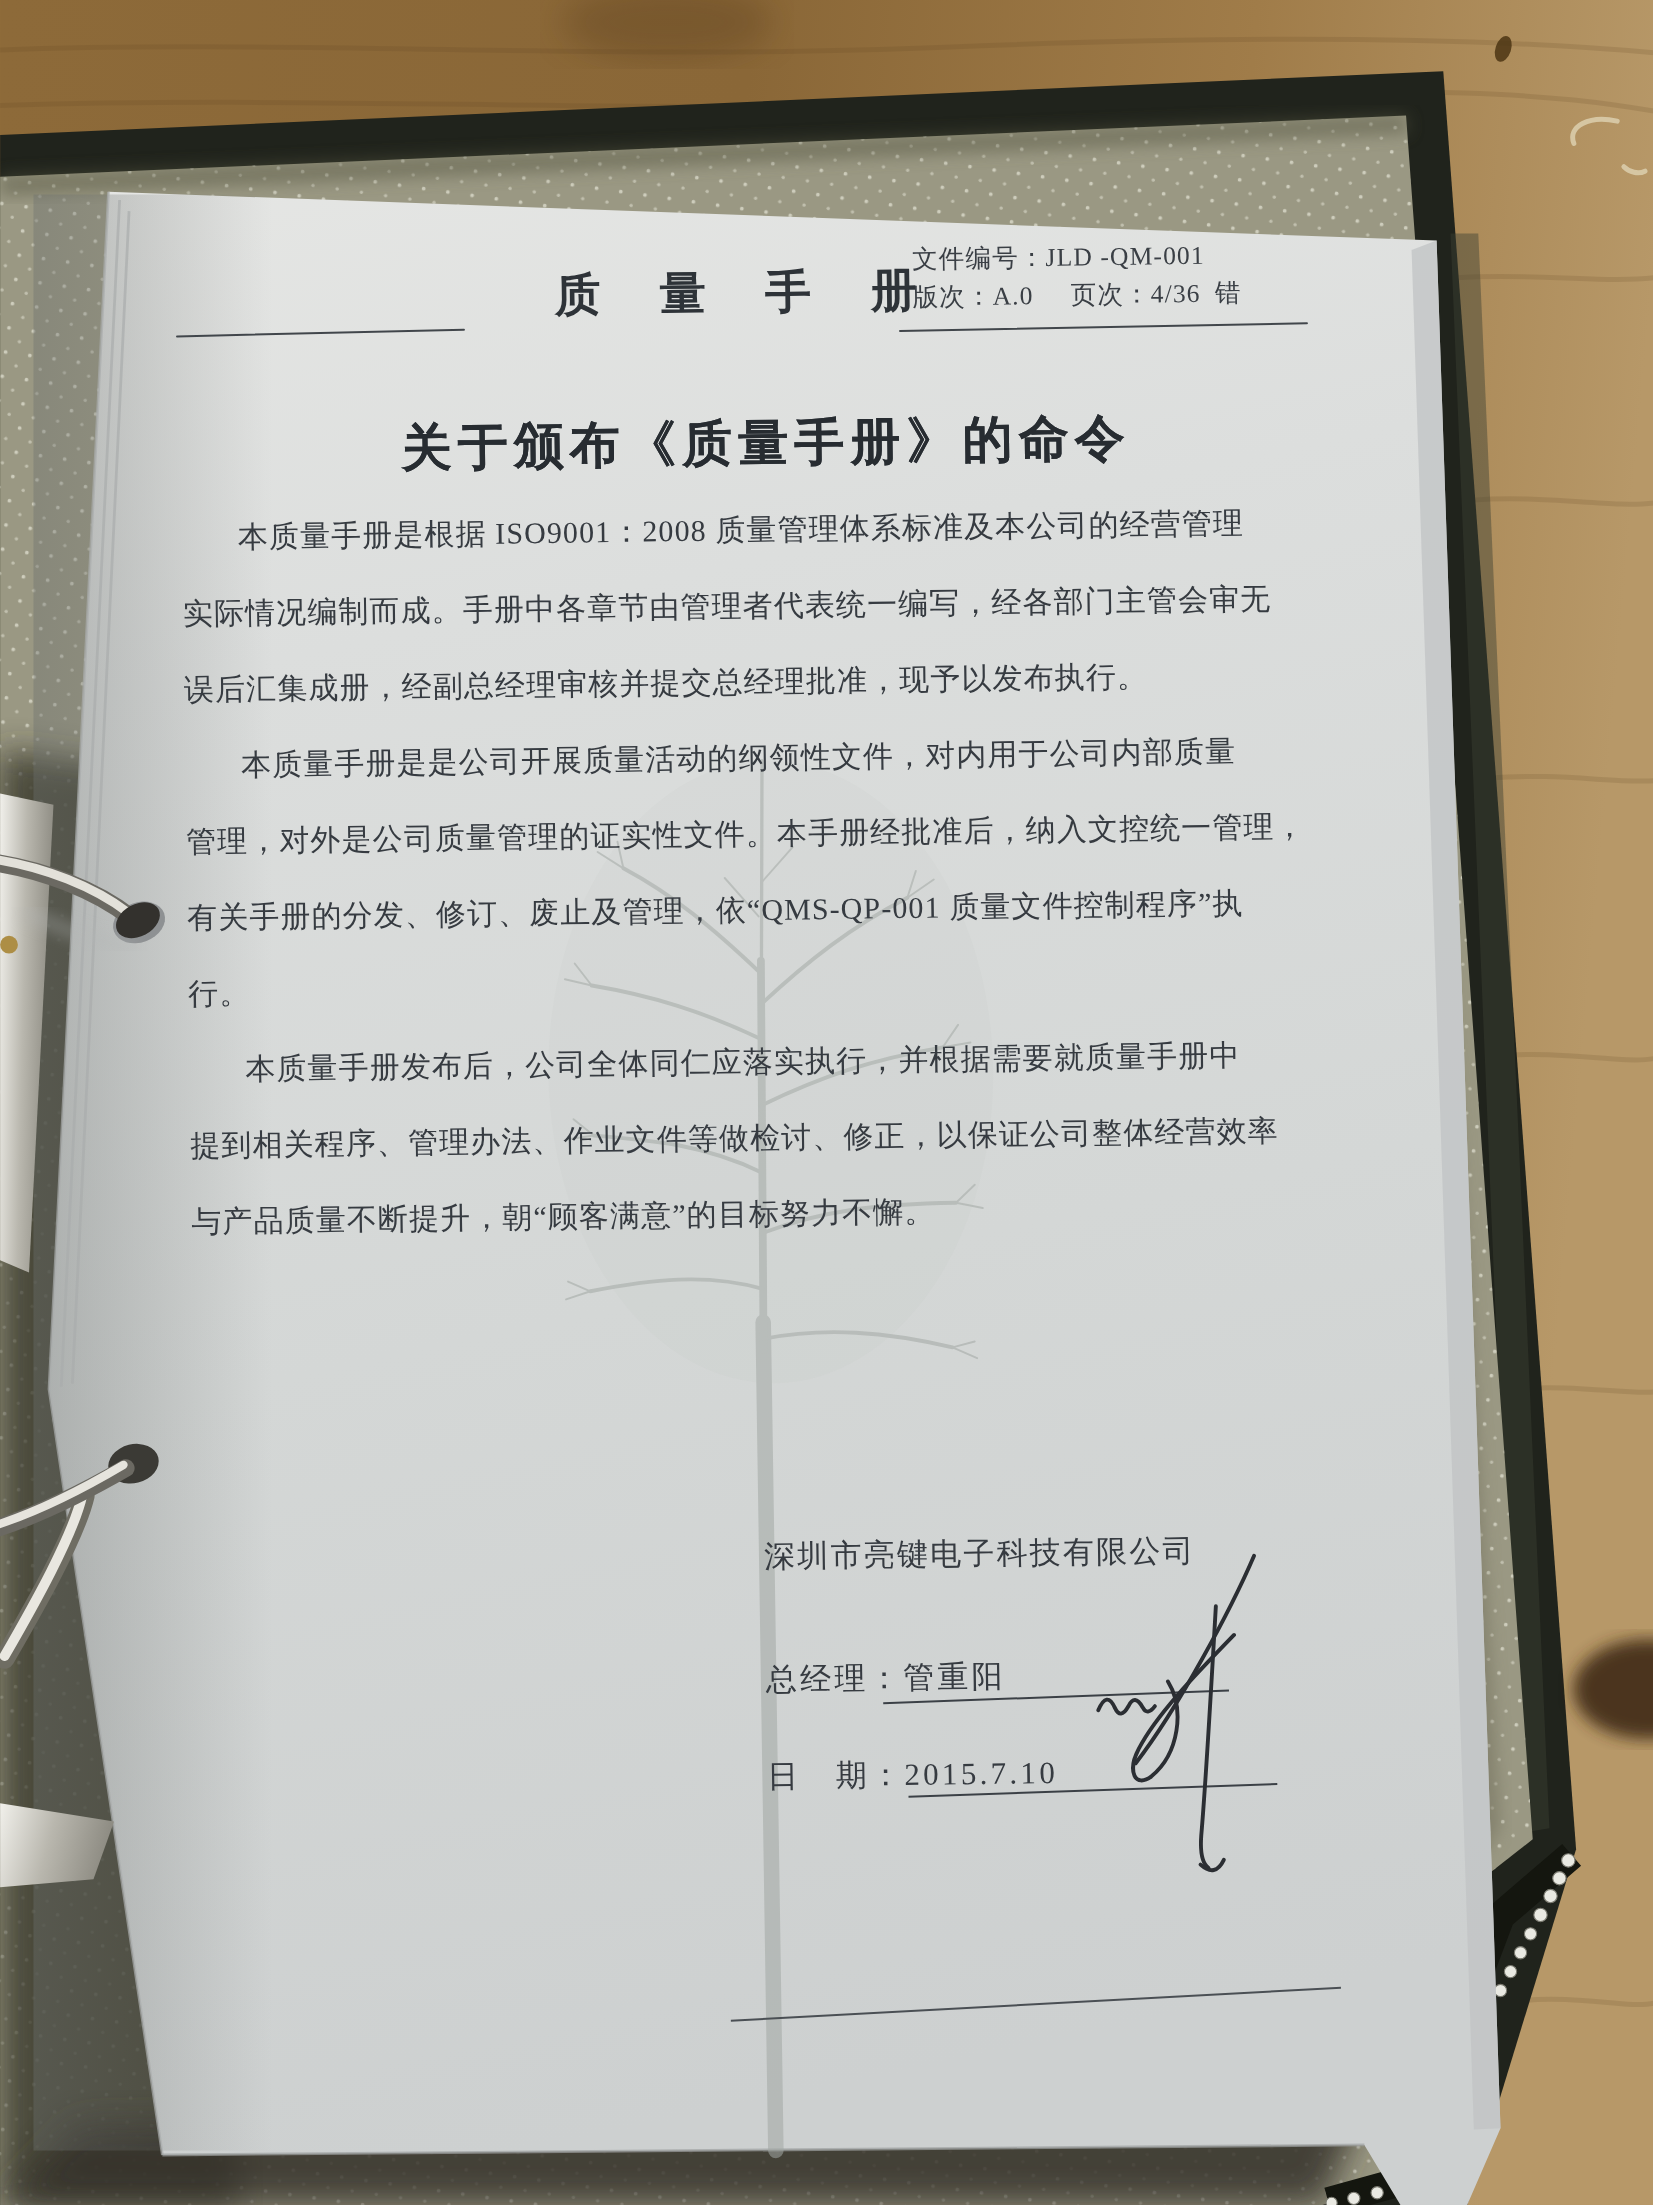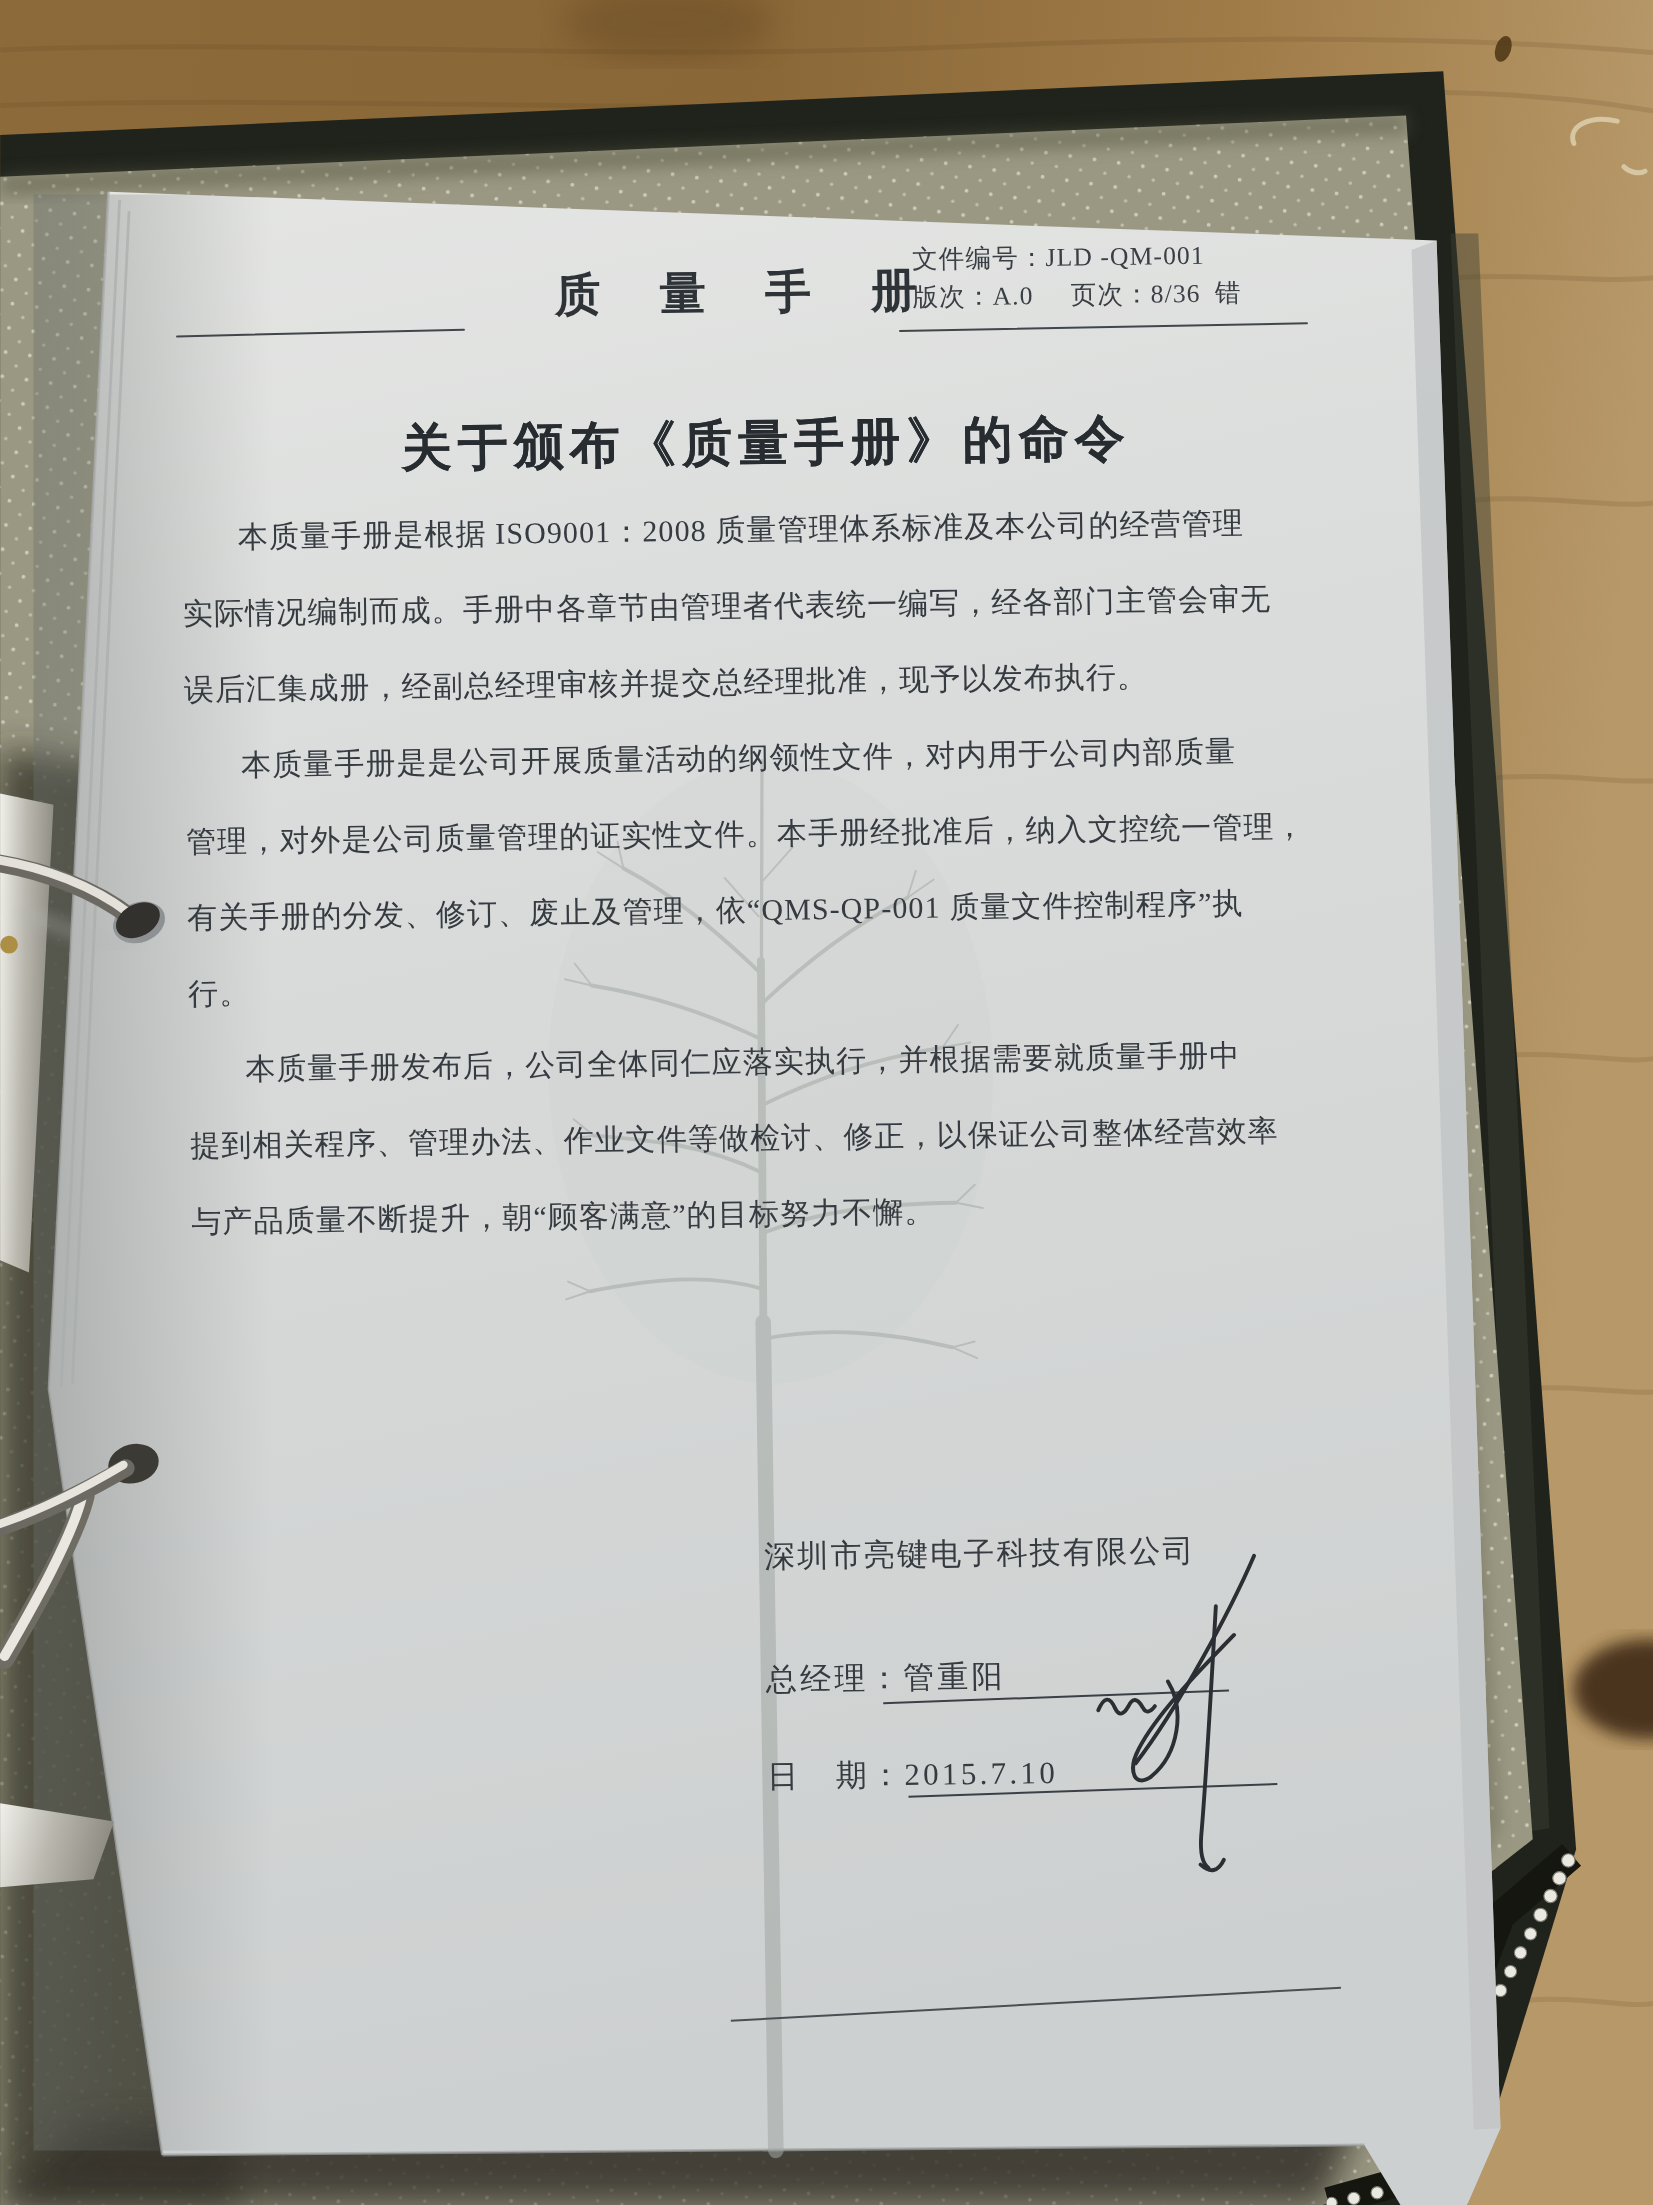--- a/index.html
+++ b/index.html
@@ -187,21 +187,21 @@
         <path d="M 452 420 l -60 -70 m 65 10 l 58 -64"></path>
       </g>
     </g>
   </svg>
 
   <div class="abs hdr-title">质 量 手 册</div>
   <div class="abs meta-row1">
     <span>文件编号：</span><span>JLD -QM-001</span>
   </div>
   <div class="abs meta-row2">
-    <span>版次：</span><span>A.0</span><span class="meta-gap"></span><span>页次：</span><span>8/36</span><span class="meta-gap2"></span><span>错</span>
+    <span>版次：</span><span>A.0</span><span class="meta-gap"></span><span>页次：</span><span>4/36</span><span class="meta-gap2"></span><span>错</span>
   </div>
   <div class="rule rule1"></div>
   <div class="rule rule2"></div>
 
   <div class="abs doc-title">关于颁布《质量手册》的命令</div>
 
   <div id="body-text">
       <div class="bline ind">本质量手册是根据 ISO9001：2008 质量管理体系标准及本公司的经营管理</div>
       <div class="bline">实际情况编制而成。手册中各章节由管理者代表统一编写，经各部门主管会审无</div>
       <div class="bline">误后汇集成册，经副总经理审核并提交总经理批准，现予以发布执行。</div>

